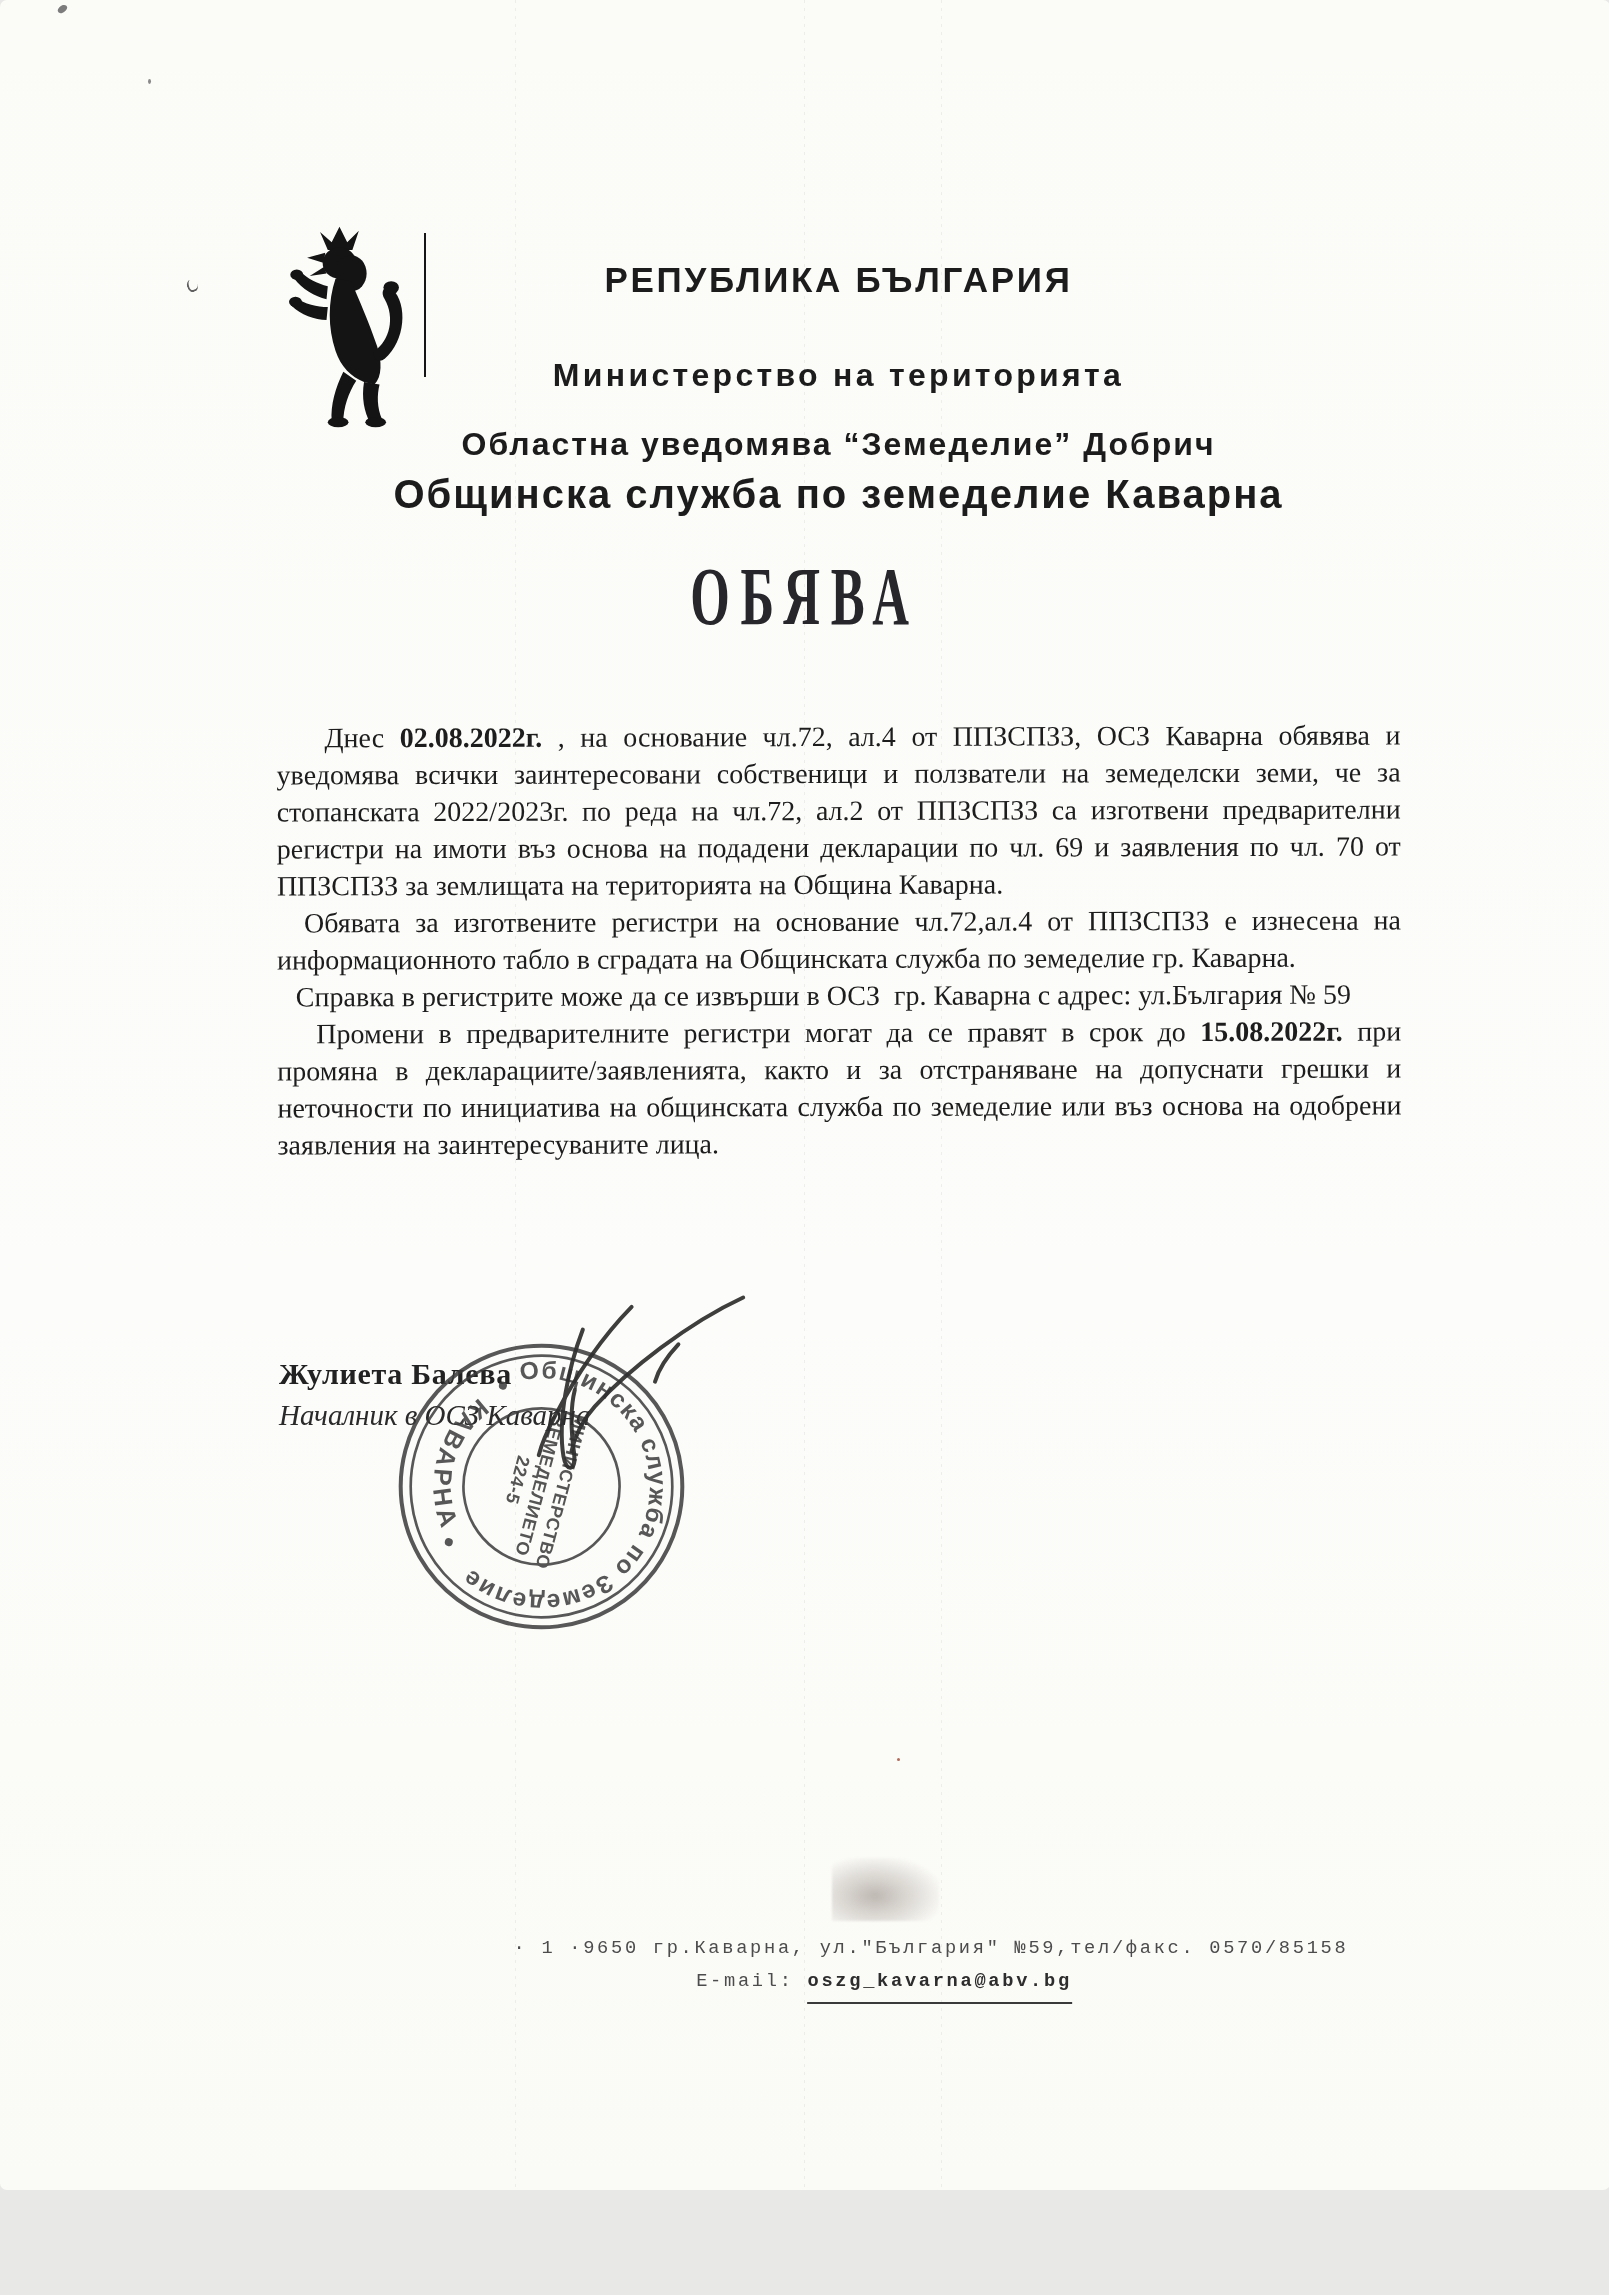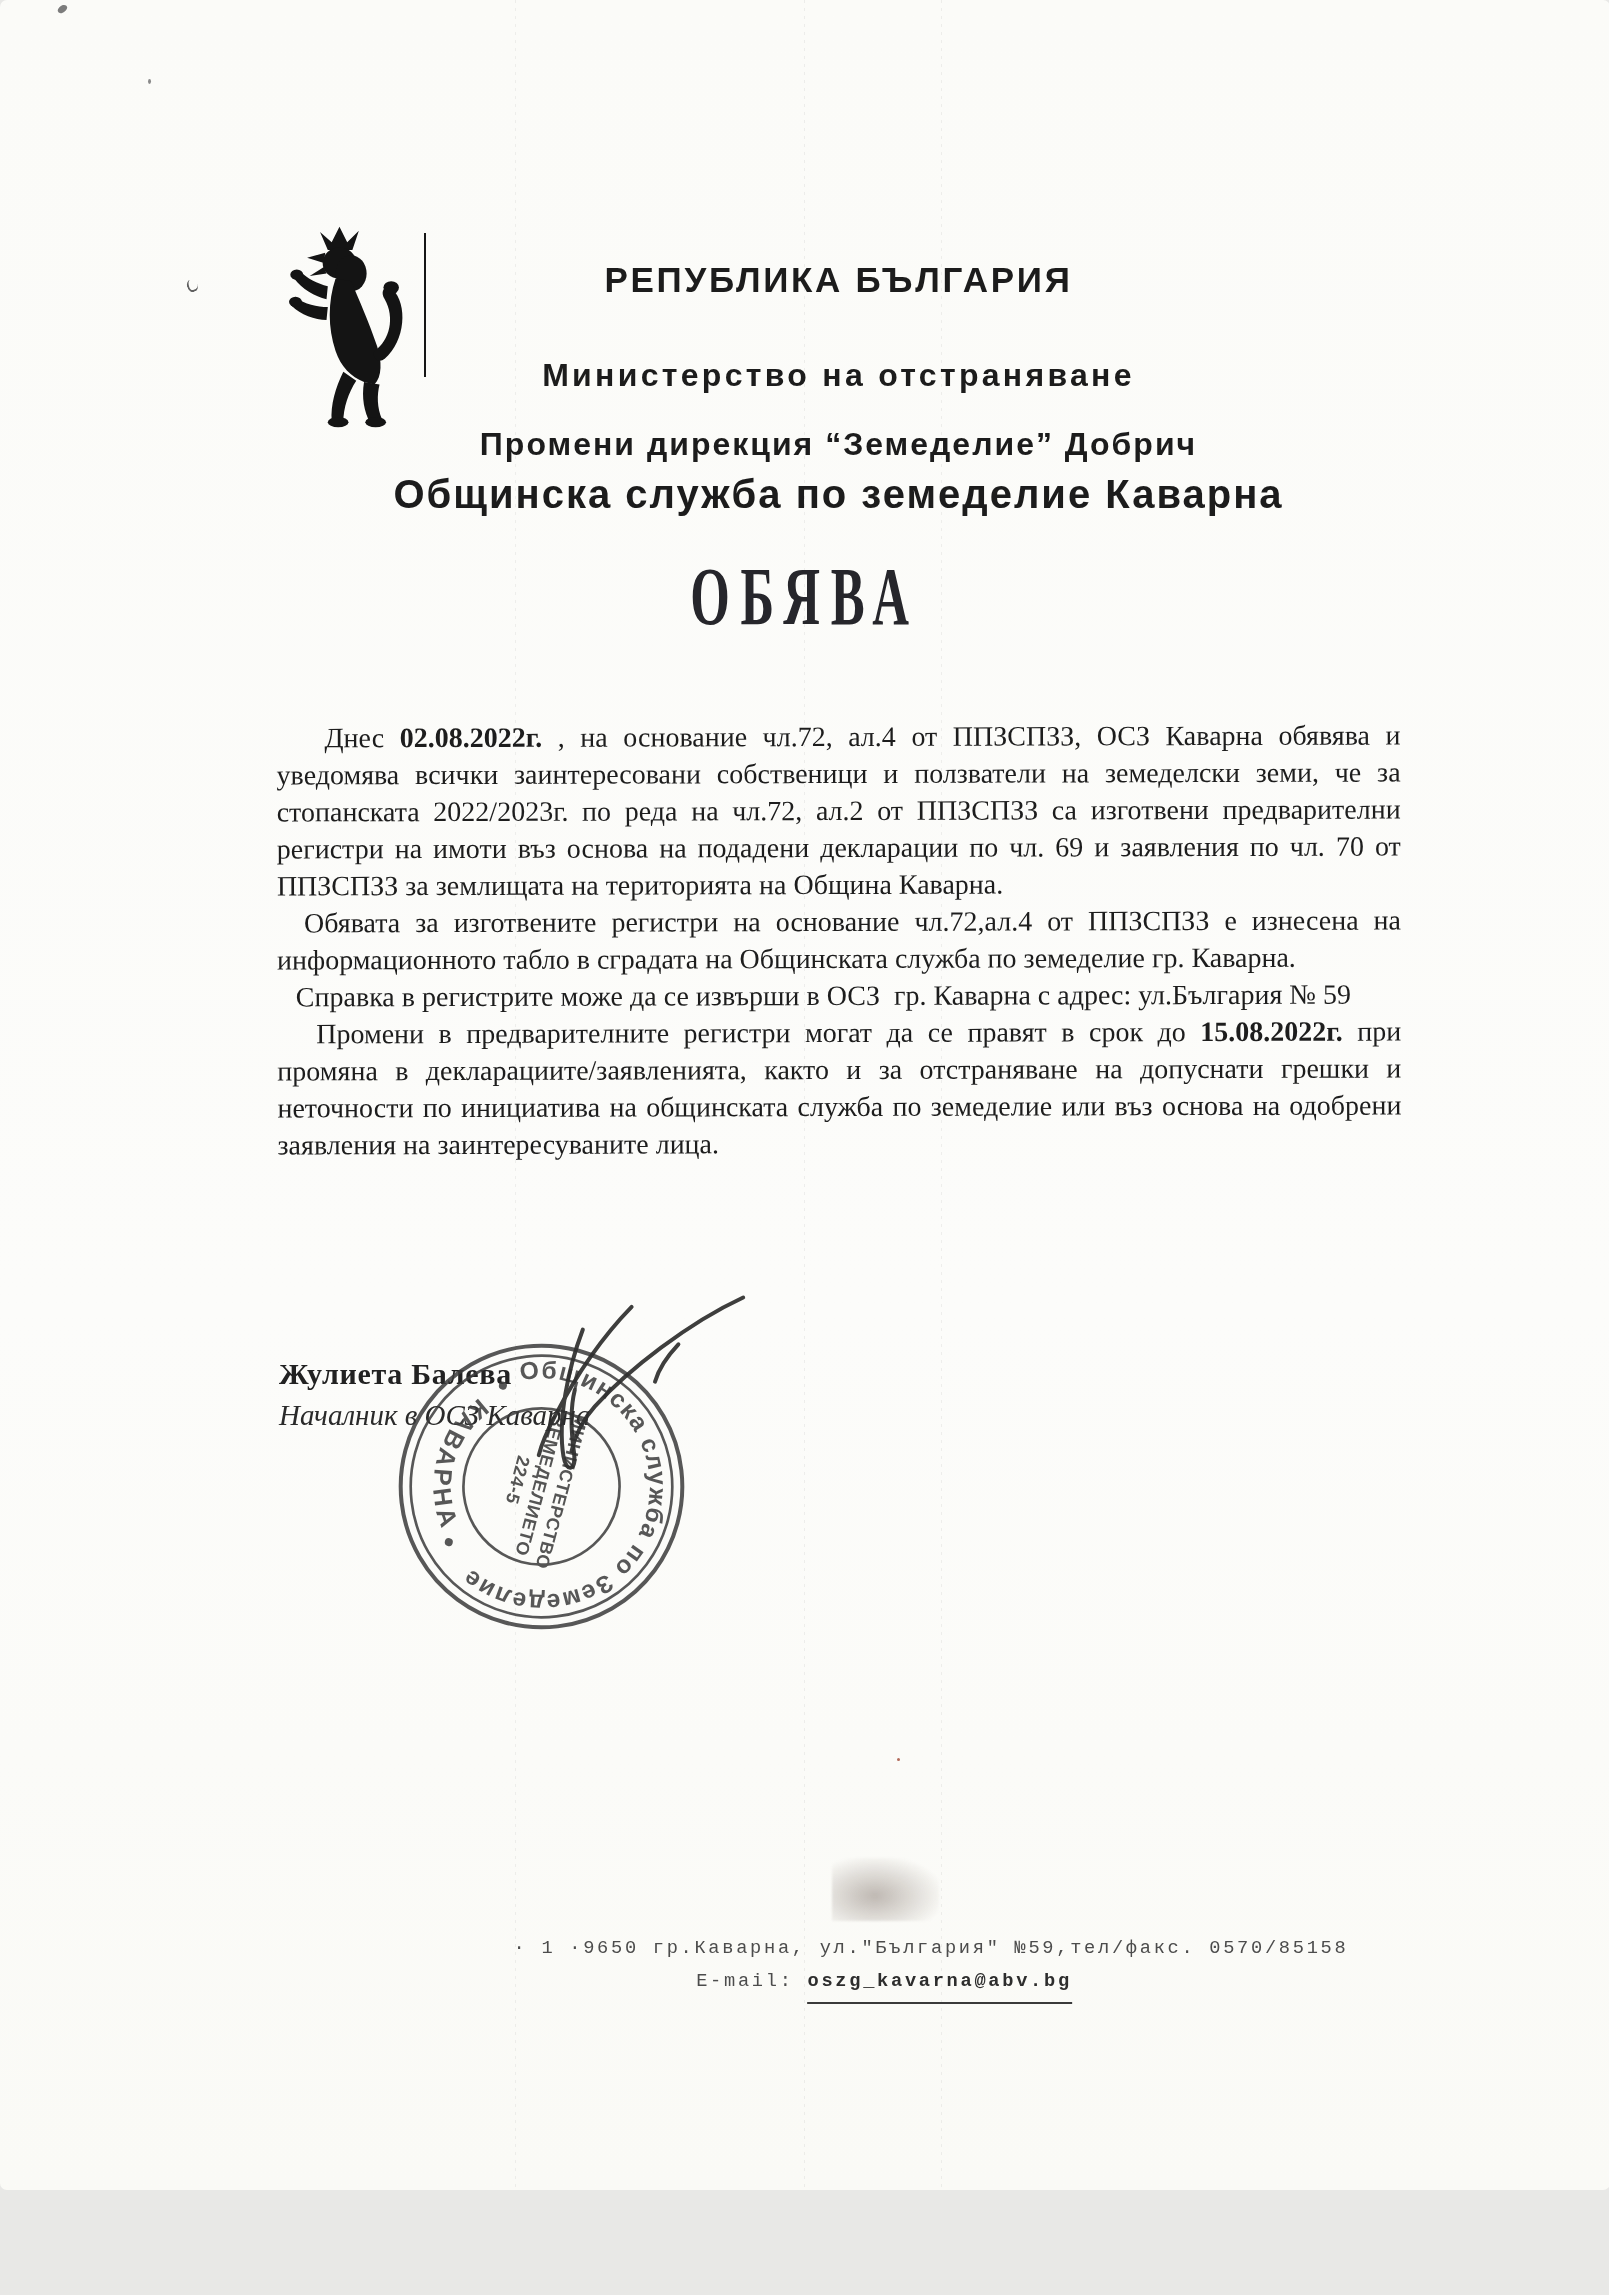--- a/index.html
+++ b/index.html
@@ -97,22 +97,22 @@
       <ellipse cx="38" cy="151" rx="8" ry="4"></ellipse>
       <path d="M58,120 C56,132 58,143 63,152 L72,149 C68,140 68,130 70,122 Z"></path>
       <ellipse cx="67" cy="151" rx="8" ry="4"></ellipse>
       <path d="M66,96 C78,88 82,70 74,56 C70,50 74,44 80,48 C92,60 90,88 74,102 C69,106 64,101 66,96 Z"></path>
       <ellipse cx="79" cy="47" rx="6" ry="5"></ellipse>
     </g>
   </svg>
   <div class="letterhead-divider"></div>
 
   <div class="hdr hdr-republic">РЕПУБЛИКА БЪЛГАРИЯ</div>
-  <div class="hdr hdr-ministry">Министерство на отстраняване</div>
-  <div class="hdr hdr-directorate">Промени дирекция “Земеделие” Добрич</div>
+  <div class="hdr hdr-ministry">Министерство на територията</div>
+  <div class="hdr hdr-directorate">Областна уведомява “Земеделие” Добрич</div>
   <div class="hdr hdr-service">Общинска служба по земеделие Каварна</div>
 
   <div class="doc-title">ОБЯВА</div>
 
   <div class="body-text">
     <p class="p1"><span>Днес </span><span class="date-bold">02.08.2022г.</span><span> , на основание чл.72, ал.4 от ППЗСПЗЗ, ОСЗ Каварна обявява и уведомява всички заинтересовани собственици и ползватели на земеделски земи, че за стопанската 2022/2023г. по реда на чл.72, ал.2 от ППЗСПЗЗ са изготвени предварителни регистри на имоти въз основа на подадени декларации по чл. 69 и заявления по чл. 70 от ППЗСПЗЗ за землищата на територията на Община Каварна.</span></p>
     <p class="p2">Обявата за изготвените регистри на основание чл.72,ал.4 от ППЗСПЗЗ е изнесена на информационното табло в сградата на Общинската служба по земеделие гр. Каварна.</p>
     <p class="p3">Справка в регистрите може да се извърши в ОСЗ  гр. Каварна с адрес: ул.България № 59</p>
     <p class="p4"><span>Промени в предварителните регистри могат да се правят в срок до </span><span class="date-bold">15.08.2022г.</span><span> при промяна в декларациите/заявленията, както и за отстраняване на допуснати грешки и неточности по инициатива на общинската служба по земеделие или въз основа на одобрени заявления на заинтересуваните лица.</span></p>
   </div>

